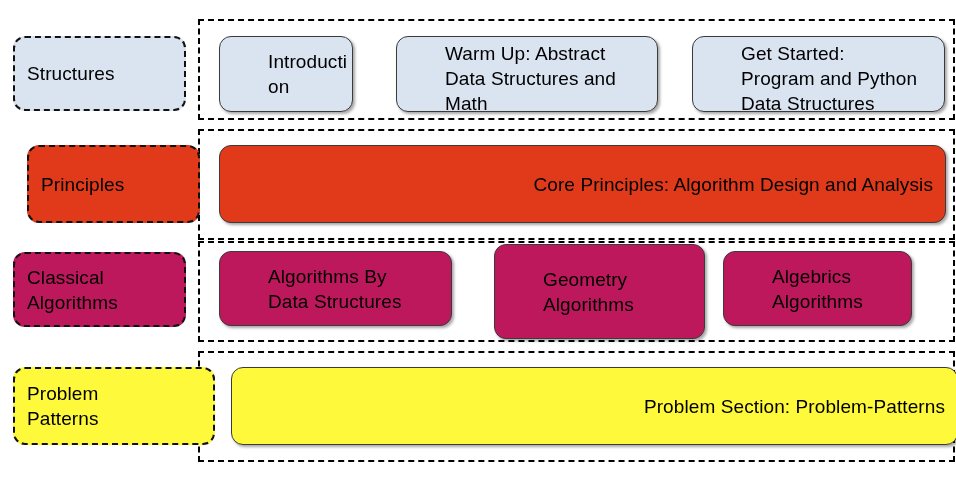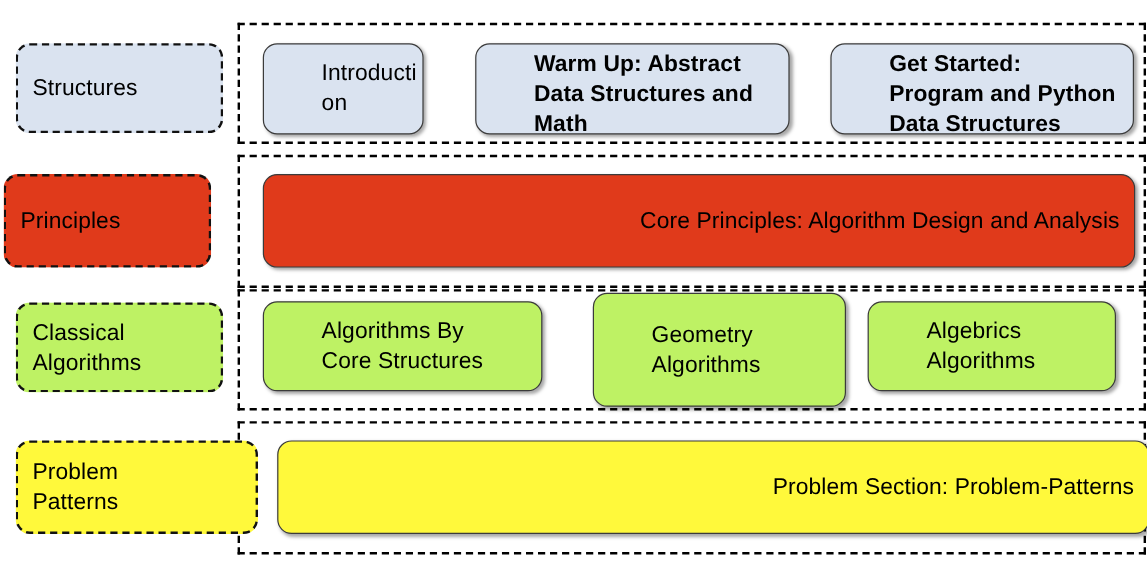--- a/index.html
+++ b/index.html
@@ -60,30 +60,29 @@
     box-shadow: 2px 2px 3px rgba(0,0,0,0.35);
   }
   .content-box.left  { justify-content: flex-start; }
   .content-box.left .label  { text-align: left; padding-left: 48px; }
   .content-box.center{ justify-content: center; }
   .content-box.center .label { text-align: right; }
 
   
   .overflow-text {
     align-items: flex-start;
-    font-weight: bold;
   }
   .overflow-text .label {
     padding-top: 4px;
   }
 
   
   .fill-blue   { background: #dae3f0; }
   .fill-red    { background: #e03a1b; }
-  .fill-green  { background: #bef264; }
+  .fill-green  { background: #be185d; }
   .fill-yellow { background: #fff93b; }
 </style>
 </head>
 <body>
 
 <div id="diagram">
 
   <div class="row-container" style="left:198px; top:19px; width:757px; height:101px;"></div>
 
   <div class="node stage-label fill-blue" style="left:13px; top:36px; width:173px; height:75px;">
@@ -102,46 +101,46 @@
   </div>
 
   <div class="node content-box left fill-blue overflow-text" style="left:692px; top:36px; width:253px; height:76px;">
     <span class="label">Get Started:
 Program and Python
 Data Structures</span>
   </div>
 
   <div class="row-container" style="left:198px; top:129px; width:757px; height:111px;"></div>
 
-  <div class="node stage-label fill-red" style="left:3px; top:145px; width:173px; height:78px;">
+  <div class="node stage-label fill-red" style="left:27px; top:145px; width:173px; height:78px;">
     <span class="label">Principles</span>
   </div>
 
   <div class="node content-box center fill-red" style="left:219px; top:145px; width:727px; height:78px;">
     <span class="label">Core Principles: Algorithm Design and Analysis</span>
   </div>
 
   <div class="row-container" style="left:198px; top:241px; width:757px; height:101px;"></div>
 
   <div class="node stage-label fill-green" style="left:13px; top:252px; width:173px; height:75px;">
     <span class="label">Classical
 Algorithms</span>
   </div>
 
   <div class="node content-box left fill-green" style="left:219px; top:251px; width:233px; height:75px;">
     <span class="label">Algorithms By
-Core Structures</span>
+Data Structures</span>
   </div>
 
   <div class="node content-box left fill-green" style="left:494px; top:244px; width:211px; height:95px;justify-content:center;">
     <span class="label">Geometry
 Algorithms</span>
   </div>
 
-  <div class="node content-box left fill-green" style="left:723px; top:251px; width:207px; height:75px;">
+  <div class="node content-box left fill-green" style="left:723px; top:251px; width:189px; height:75px;">
     <span class="label">Algebrics
 Algorithms</span>
   </div>
 
   <div class="row-container" style="left:198px; top:351px; width:757px; height:111px;"></div>
 
   <div class="node stage-label fill-yellow" style="left:13px; top:367px; width:202px; height:78px;">
     <span class="label">Problem
 Patterns</span>
   </div>

